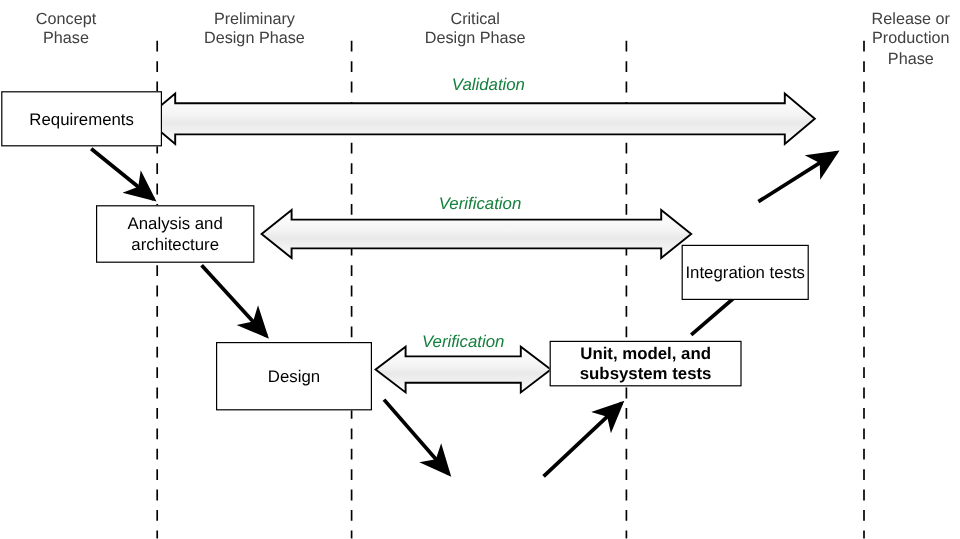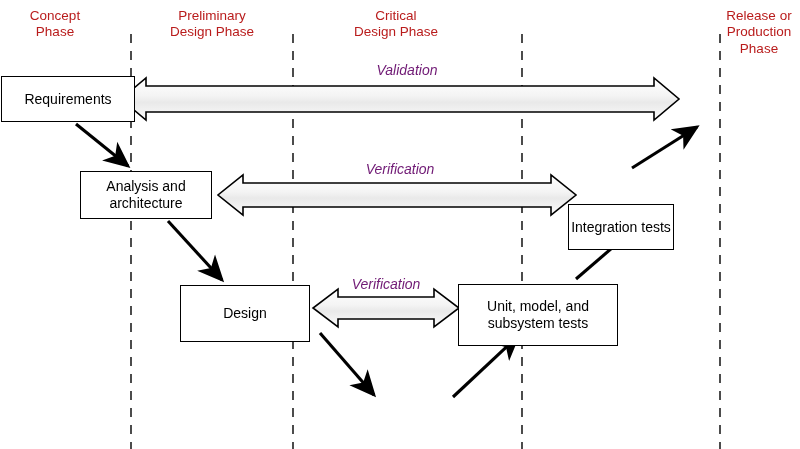--- a/index.html
+++ b/index.html
@@ -21,21 +21,21 @@
     left: 0;
     top: 0;
     width: 800px;
     height: 449px;
   }
   .phase-label {
     position: absolute;
     text-align: center;
     font-family: "Liberation Sans", sans-serif;
     font-size: 13.5px;
-    color: #b91c1c;
+    color: #404040;
     line-height: 1.22;
     white-space: pre-line;
   }
   .node-box {
     position: absolute;
     box-sizing: border-box;
     border: 1.6px solid #000000;
     background: #ffffff;
     display: flex;
     align-items: center;
@@ -46,21 +46,21 @@
     color: #000000;
     line-height: 1.2;
     white-space: pre-line;
     z-index: 4;
   }
   .rel-label {
     position: absolute;
     font-family: "Liberation Sans", sans-serif;
     font-style: italic;
     font-size: 14px;
-    color: #701a75;
+    color: #15803d;
     text-align: center;
     z-index: 5;
     white-space: nowrap;
   }
 </style>
 </head>
 <body>
 
 <div id="canvas">
 
@@ -127,21 +127,21 @@
   <div class="node-box" style="left:80px; top:171px; width:132px; height:48px;text-align:center;">
     <span>Analysis and
 architecture</span>
   </div>
 
   <div class="node-box" style="left:180px; top:285px; width:130px; height:57px;">
     <span>Design</span>
   </div>
 
 
-  <div class="node-box" style="left:458px; top:284px; width:160px; height:62px;">
+  <div class="node-box" style="left:458px; top:284px; width:160px; height:38px;font-weight:bold;">
     <span>Unit, model, and
 subsystem tests</span>
   </div>
 
   <div class="node-box" style="left:568px; top:172px; width:106px; height:46px;margin-top:32px;">
     <span>Integration tests</span>
   </div>
 
 
 </div>

